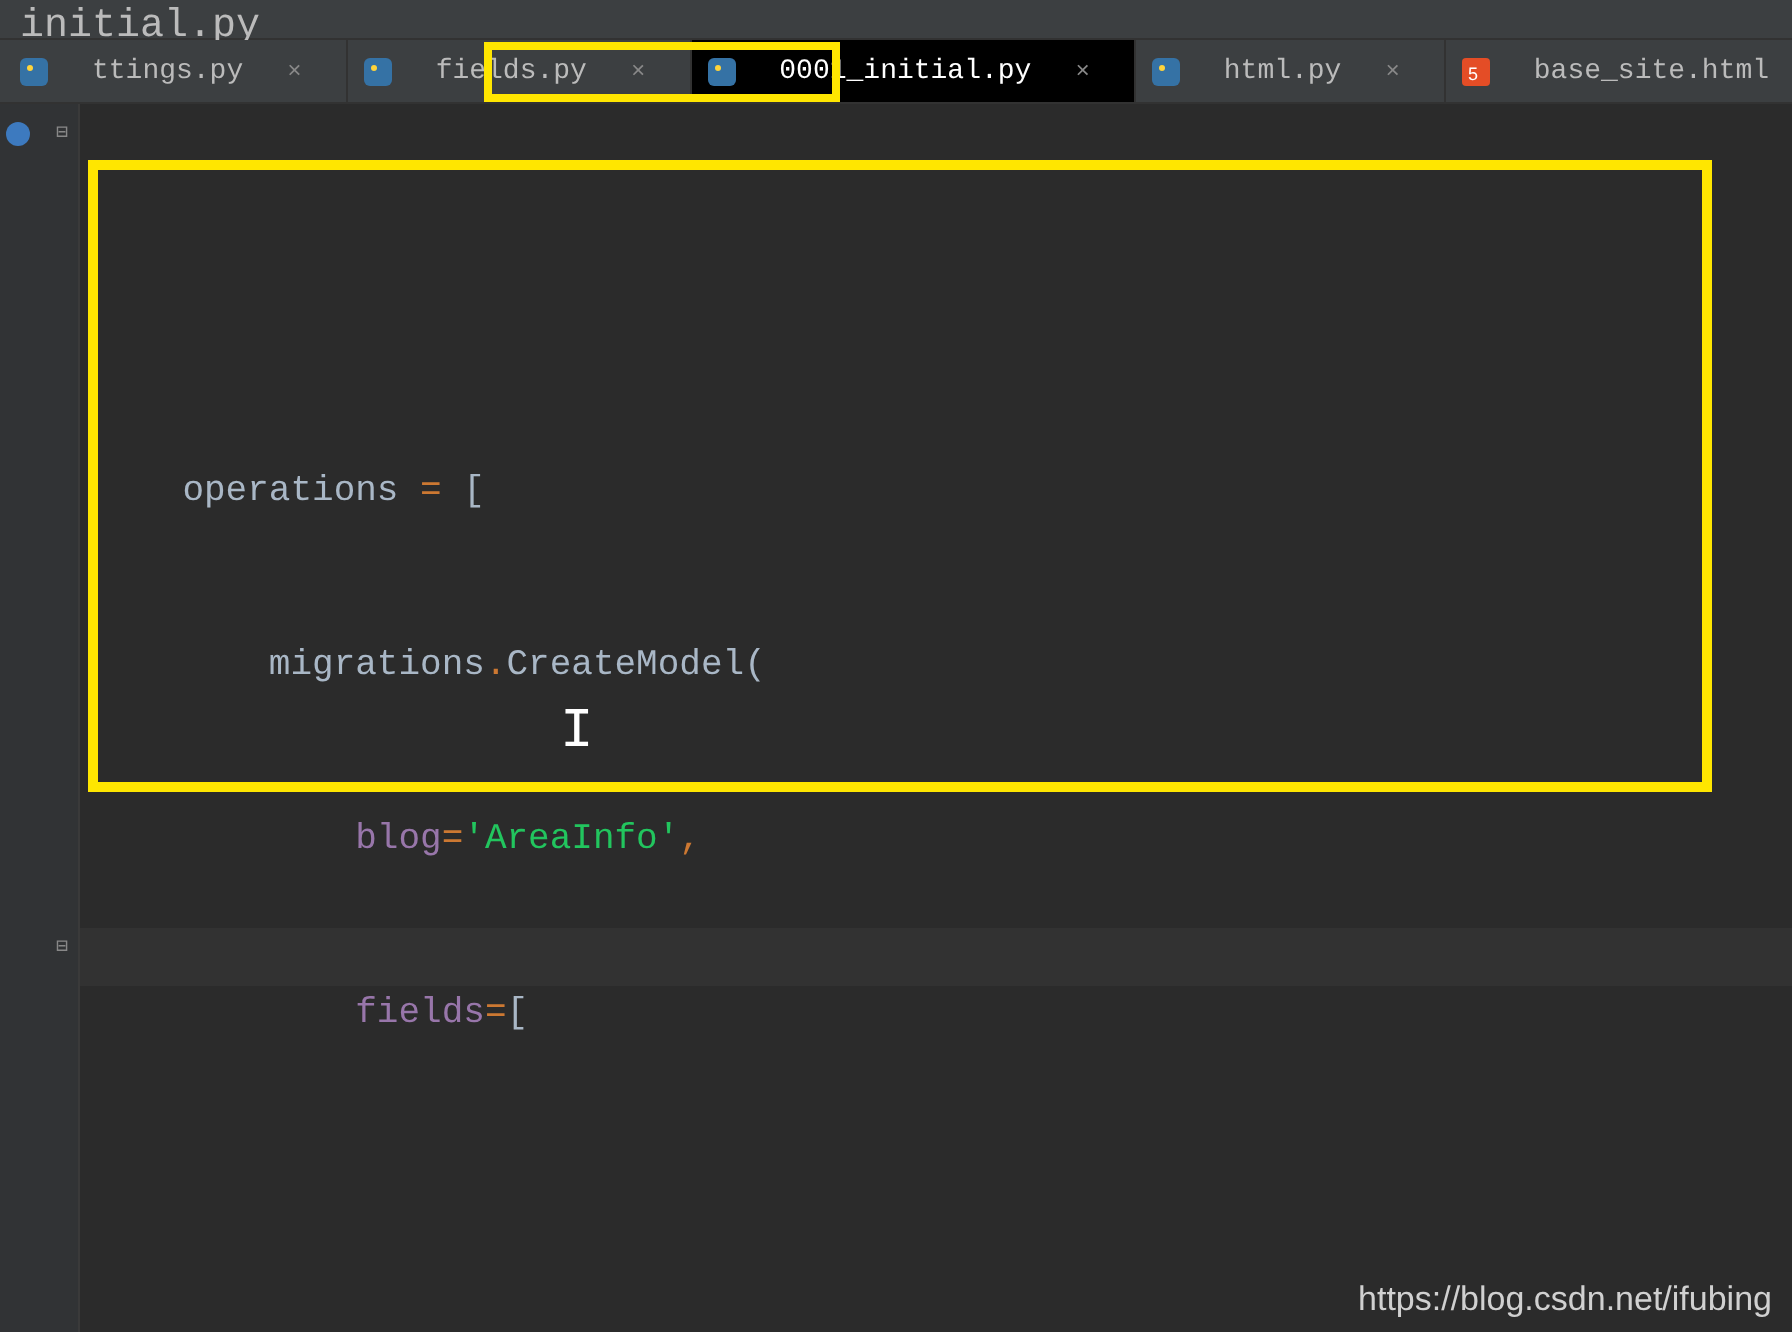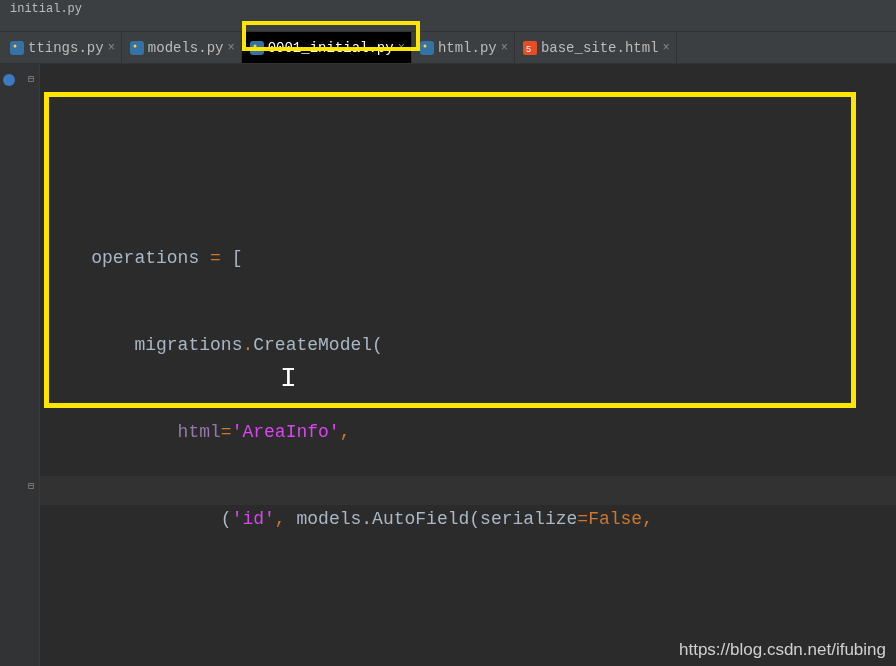--- a/index.html
+++ b/index.html
@@ -9,42 +9,42 @@
     font-size: 18px;
     width: 896px;
     height: 666px;
     overflow: hidden;
     position: relative;
   }
   .breadcrumb {
     background: #3c3f41;
     color: #bbbbbb;
     padding: 2px 10px;
-    font-size: 12px;
-    height: 32px;
+    font-size: 20px;
+    height: 20px;
     border-bottom: 1px solid #323232;
   }
   .tabs {
     background: #3c3f41;
     display: flex;
     height: 32px;
     border-bottom: 1px solid #323232;
     align-items: center;
     padding-left: 2px;
   }
   .tab {
     display: flex;
     align-items: center;
-    padding: 4px 6px 4px 8px;
+    padding: 4px 22px 4px 8px;
     color: #bbbbbb;
     font-size: 14px;
     background: #3c3f41;
     border-right: 1px solid #323232;
     height: 100%;
-    gap: 4px;
+    gap: 22px;
     white-space: nowrap;
   }
   .tab.active {
     background: #000000;
     color: #ffffff;
     position: relative;
   }
   .tab-icon {
     width: 14px;
     height: 14px;
@@ -93,21 +93,21 @@
   }
   .code-area {
     flex: 1;
     padding: 6px 0 0 8px;
     color: #a9b7c6;
     line-height: 29px;
     position: relative;
     white-space: pre;
   }
   .line { white-space: pre; }
-  .string { color: #d946ef; text-align: center; }
+  .string { color: #22c55e; text-align: center; }
   .param { color: #9876aa; }
   .bool { color: #cc7832; }
   .punct { color: #cc7832; }
   .plain { color: #a9b7c6; }
   .highlight-code-box {
     position: absolute;
     border: 5px solid #ffe600;
     pointer-events: none;
     z-index: 5;
   }
@@ -154,21 +154,21 @@
     <span>ttings.py</span>
     <span class="tab-close">×</span>
   </div>
   <div class="tab">
     <span class="tab-icon">
         <svg width="14" height="14">
           <rect width="14" height="14" fill="#3572A5" rx="3"></rect>
           <circle cx="5" cy="5" r="1.5" fill="#FFD43B"></circle>
         </svg>
       </span>
-    <span>models.py</span>
+    <span>fields.py</span>
     <span class="tab-close">×</span>
   </div>
   <div class="tab active">
     <span class="tab-icon">
         <svg width="14" height="14">
           <rect width="14" height="14" fill="#3572A5" rx="3"></rect>
           <circle cx="5" cy="5" r="1.5" fill="#FFD43B"></circle>
         </svg>
       </span>
     <span>0001_initial.py</span>
@@ -209,22 +209,22 @@
     <span class="fold-marker" style="top:417px;">⊟</span>
   </div>
 
   <div class="code-area">
     <div class="caret-line" style="top:412px;"></div>
 
     <div class="highlight-code-box" style="top:28px; left:4px; width:812px; height:316px;"></div>
 
     <div class="line"><span class="plain">    operations </span><span class="punct">=</span><span class="plain"> [</span></div>
     <div class="line"><span class="plain">        migrations</span><span class="punct">.</span><span class="plain">CreateModel(</span></div>
-    <div class="line"><span class="param">            html</span><span class="punct">=</span><span class="string">'AreaInfo'</span><span class="punct">,</span></div>
-    <div class="line"><span class="plain">                (</span><span class="string">'id'</span><span class="punct">,</span><span class="plain"> models.AutoField(serialize</span><span class="punct">=</span><span class="bool">False</span><span class="punct">,</span></div>
+    <div class="line"><span class="param">            blog</span><span class="punct">=</span><span class="string">'AreaInfo'</span><span class="punct">,</span></div>
+    <div class="line"><span class="param">            fields</span><span class="punct">=</span><span class="plain">[</span></div>
     
     
     
     
     
     
     
     
     
     

